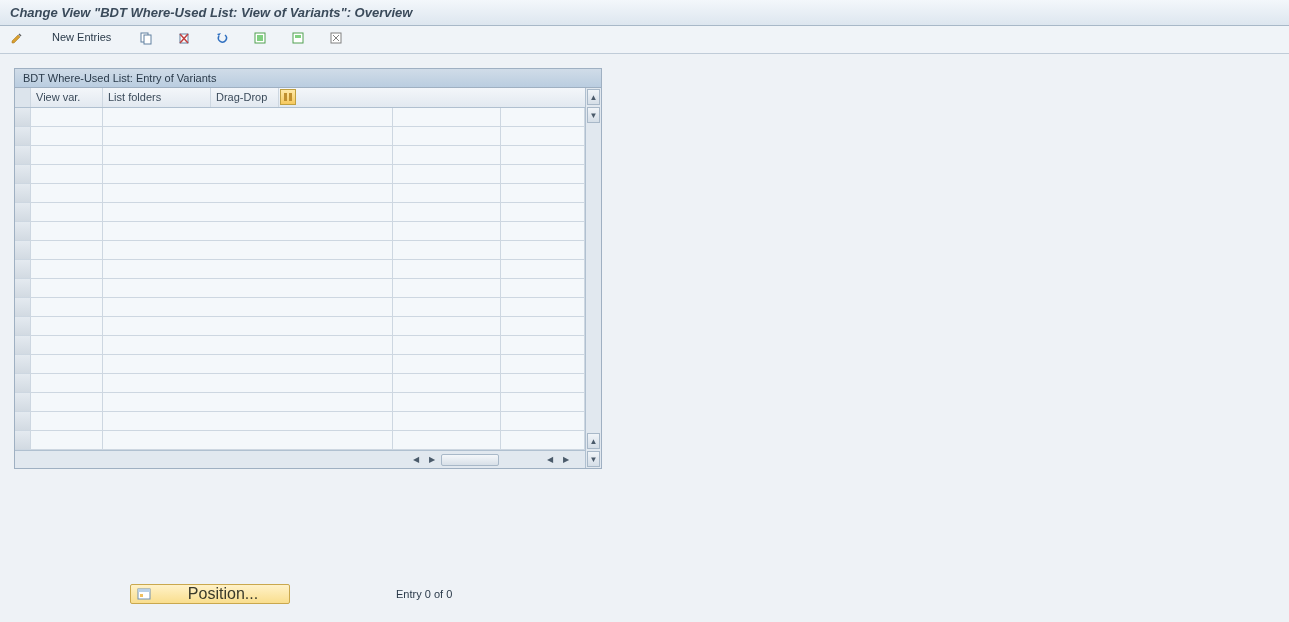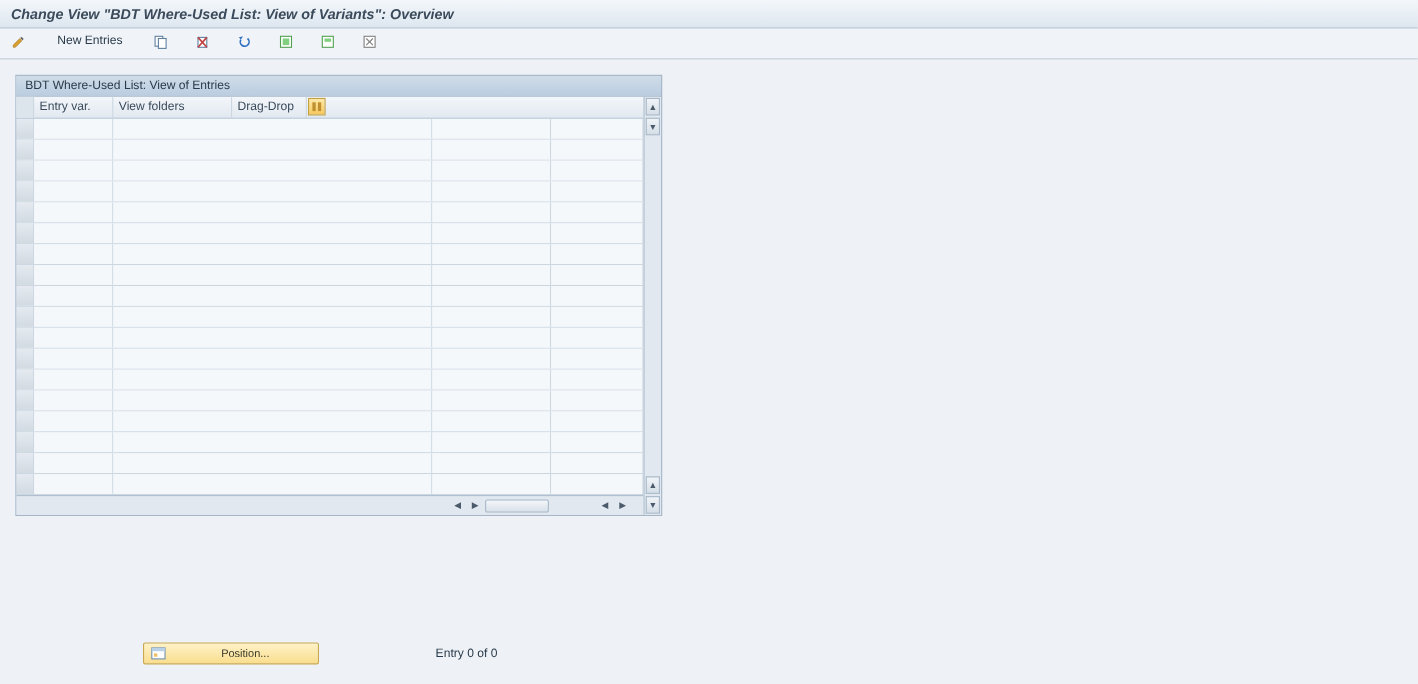--- a/index.html
+++ b/index.html
@@ -187,21 +187,21 @@
     .position-btn {
       margin-left: 110px;
       width: 160px;
       height: 20px;
       background: linear-gradient(to bottom, #fff2c8, #f9de8e);
       border: 1px solid #c9a84e;
       border-radius: 2px;
       display: flex;
       align-items: center;
       cursor: pointer;
-      font-size: 10px;
+      font-size: 16px;
       color: #3a3a2a;
     }
     .position-btn .p-icon {
       width: 18px;
       height: 14px;
       margin: 0 4px;
       display: inline-flex;
       align-items: center;
       justify-content: center;
     }
@@ -267,27 +267,27 @@
     <svg width="14" height="14">
         <rect x="2" y="2" width="10" height="10" fill="#fff" stroke="#808080"></rect>
         <line x1="4" y1="4" x2="10" y2="10" stroke="#808080"></line>
         <line x1="10" y1="4" x2="4" y2="10" stroke="#808080"></line>
       </svg>
   </span>
 </div>
 
 <div class="content-area">
   <div class="panel">
-    <div class="panel-header">BDT Where-Used List: View of Entries</div>
+    <div class="panel-header">BDT Where-Used List: Entry of Variants</div>
     <div class="grid-wrap">
       <div class="grid-body">
         <div class="grid-header-row">
           <div class="sel-col"></div>
-          <div class="grid-th col-viewvar">Entry var.</div>
-          <div class="grid-th col-hide">View folders</div>
+          <div class="grid-th col-viewvar">View var.</div>
+          <div class="grid-th col-hide">List folders</div>
           <div class="grid-th col-drag">Drag-Drop</div>
           <div class="grid-config">
             <svg width="10" height="10">
                 <rect x="1" y="1" width="3" height="8" fill="#c09030"></rect>
                 <rect x="6" y="1" width="3" height="8" fill="#c09030"></rect>
               </svg>
           </div>
         </div>
         <div id="grid-rows">
             <div class="grid-row">

